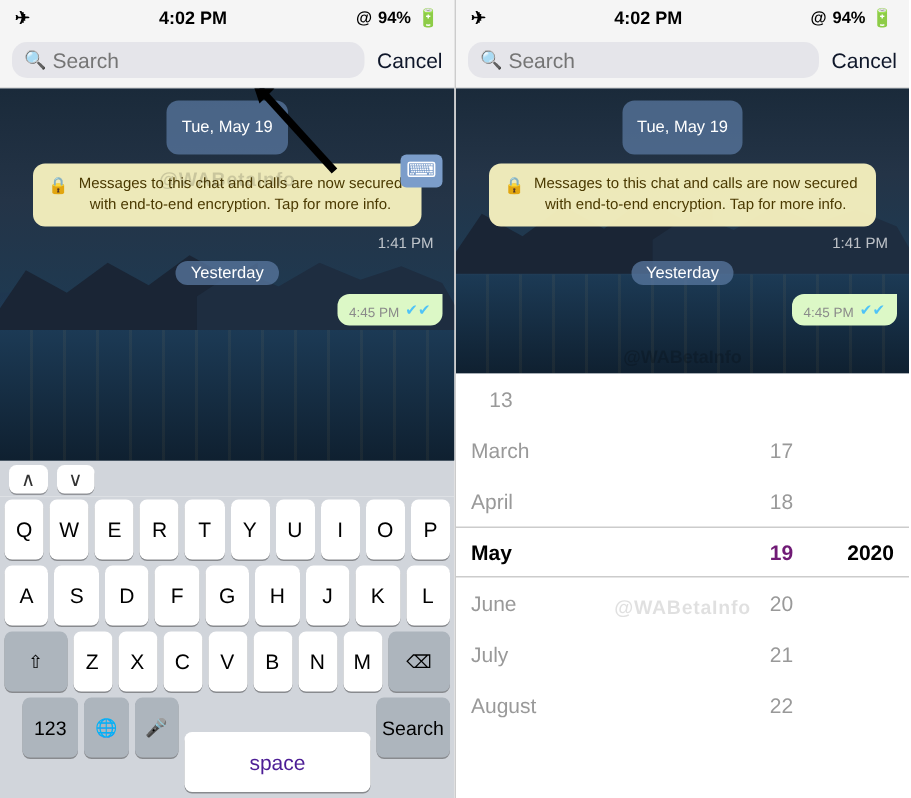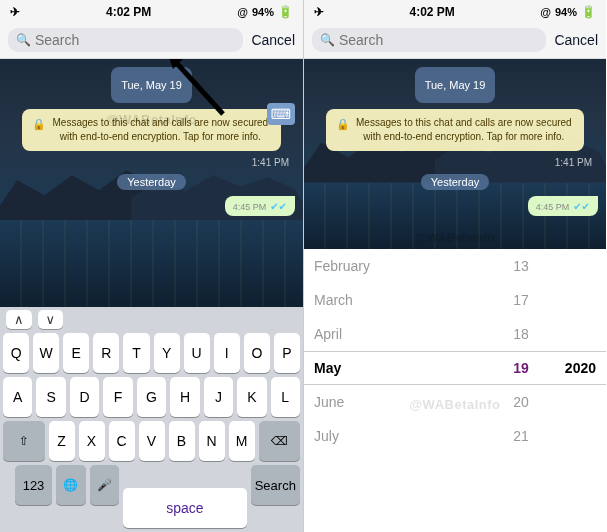--- a/index.html
+++ b/index.html
@@ -511,21 +511,20 @@
     </div>
 
     <div style="position:absolute;bottom:4px;left:50%;transform:translateX(-50%);color:rgba(0,0,0,0.18);font-size:12px;font-weight:700;white-space:nowrap;">@WABetaInfo</div>
   </div>
 
   <div class="date-picker">
 
     <div class="picker-selected-highlight" style="top:calc(34px * 3 + 0px);"></div>
 
     <div class="picker-row">
-      <span class="month-col">February</span>
       <span class="day-col">13</span>
       <span class="year-col"></span>
     </div>
     <div class="picker-row">
       <span class="month-col">March</span>
       <span class="day-col">17</span>
       <span class="year-col"></span>
     </div>
     <div class="picker-row">
       <span class="month-col">April</span>
@@ -540,17 +539,22 @@
     <div class="picker-row">
       <span class="month-col">June</span>
       <span class="day-col">20</span>
       <span class="year-col"></span>
     </div>
     <div class="picker-row">
       <span class="month-col">July</span>
       <span class="day-col">21</span>
       <span class="year-col"></span>
     </div>
+    <div class="picker-row">
+      <span class="month-col">August</span>
+      <span class="day-col">22</span>
+      <span class="year-col"></span>
+    </div>
 
     <div class="watermark-right">@WABetaInfo</div>
   </div>
 
 </div>
 
 </body></html>

